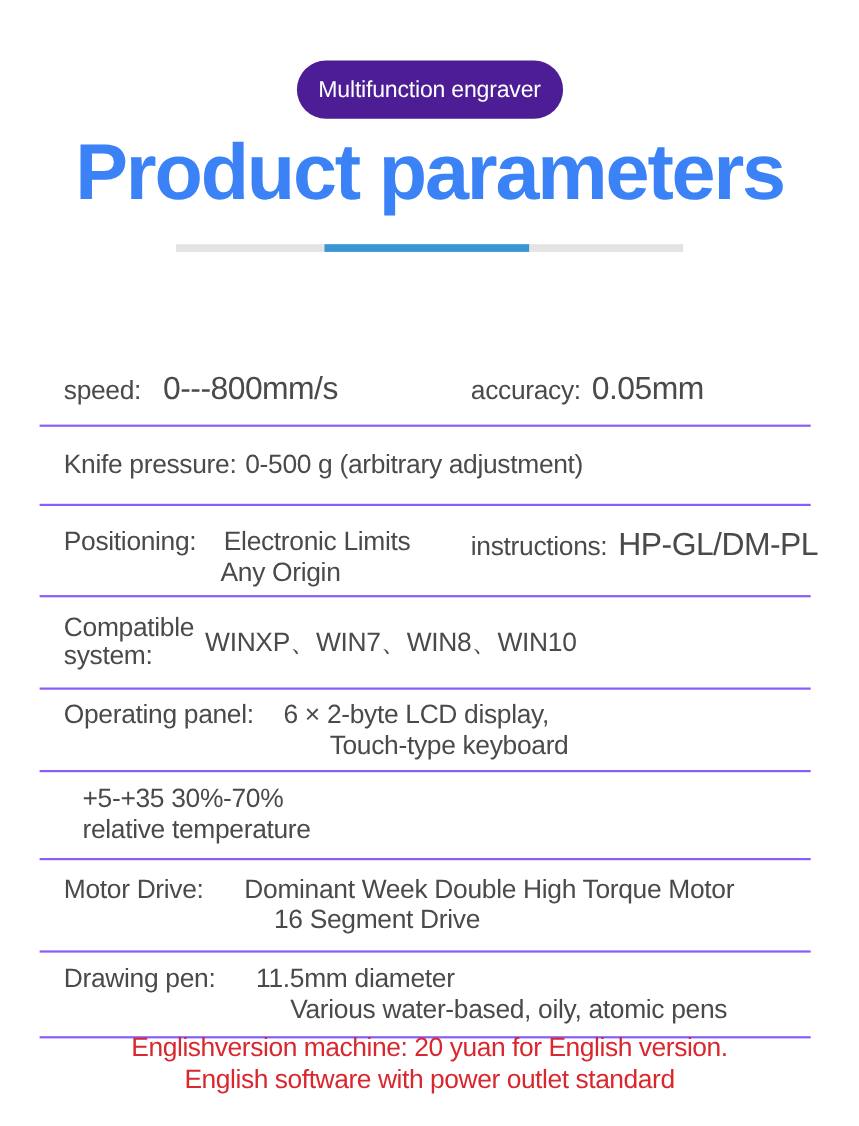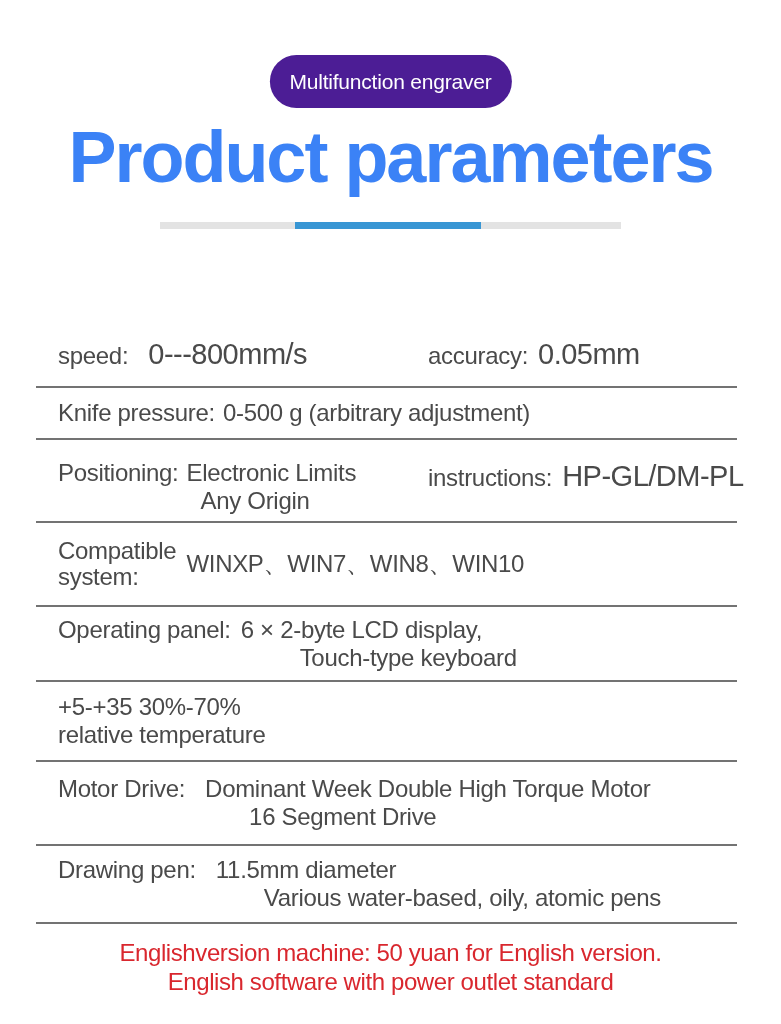--- a/index.html
+++ b/index.html
@@ -27,32 +27,32 @@
     background:#e3e3e3;
   }
   .rule-accent {
     position:absolute; top:0; left:135px; width:186px; height:7px;
     background:#3896d4;
   }
   
   .params { position:absolute; left:36px; top:322px; width:701px; }
   .row {
     position:relative; display:flex; align-items:center;
-    border-bottom:2px solid #737373; box-sizing:border-box;
+    border-bottom:2px solid #8b5cf6; box-sizing:border-box;
     padding-left:22px; font-size:24px; letter-spacing:-0.3px;
   }
-  .r1{height:66px} .r2{height:52px} .r3{height:83px; padding-top:12px}
+  .r1{height:66px} .r2{height:72px} .r3{height:83px; padding-top:12px}
   .r4{height:84px} .r5{height:75px} .r6{height:80px}
   .r7{height:84px} .r8{height:78px}
   .pair { display:flex; align-items:baseline; white-space:nowrap; }
   .lbl { margin-right:10px; }
   .gap-lg .lbl { margin-right:20px; }
   .val-big { font-size:29px; letter-spacing:-0.5px; }
   .valblock { display:inline-block; }
-  .vline { line-height:28px; white-space:nowrap; }
+  .vline { line-height:28px; white-space:nowrap;margin-left:17px; }
   .ind-14 { margin-left:14px; }
   .ind-44 { margin-left:44px; }
   .ind-48 { margin-left:48px; }
   .ind-59 { margin-left:59px; }
   .right-col {
     position:absolute; left:392px; top:50%; transform:translateY(-50%);
   }
   .r3 .right-col { top:44%; }
   .lbl2line { display:inline-block; margin-right:10px; line-height:26px; }
   .winval { font-size:24px; }
@@ -157,17 +157,17 @@
         <span class="valblock">
           <span class="vline" style="display:block">11.5mm diameter</span>
           <span class="vline ind-48" style="display:block">Various water-based, oily, atomic pens</span>
         </span>
       </div>
     </div>
 
   </div>
 
   <div class="footer">
-    <div>Englishversion machine: 50 yuan for English version.</div>
+    <div>Englishversion machine: 20 yuan for English version.</div>
     <div>English software with power outlet standard</div>
   </div>
 
 </div>
 
 </body></html>

